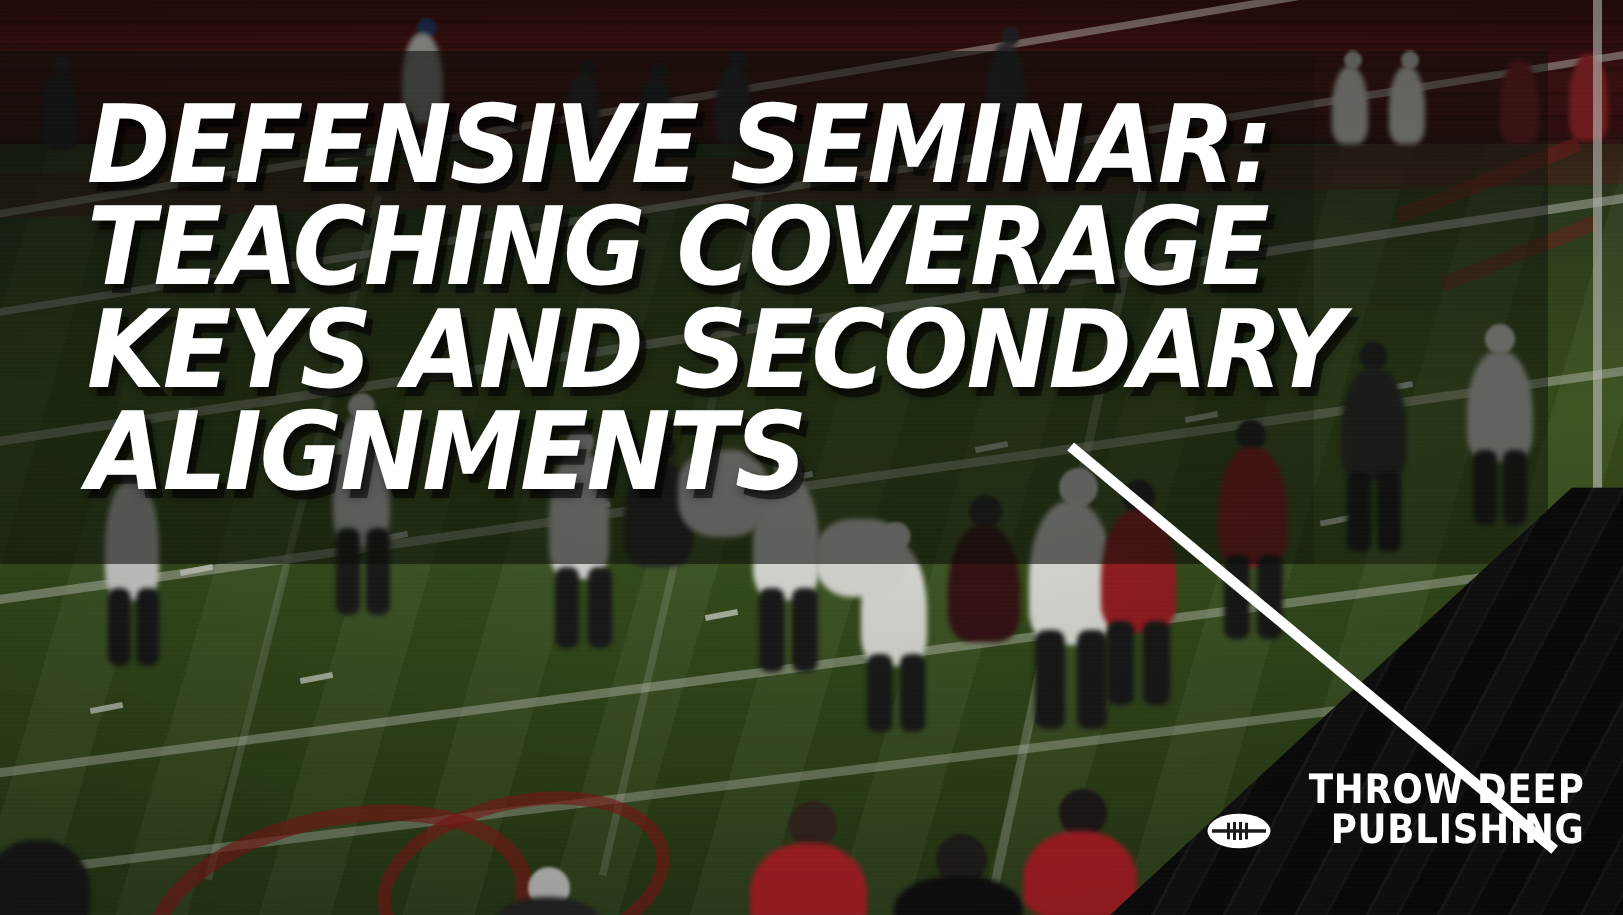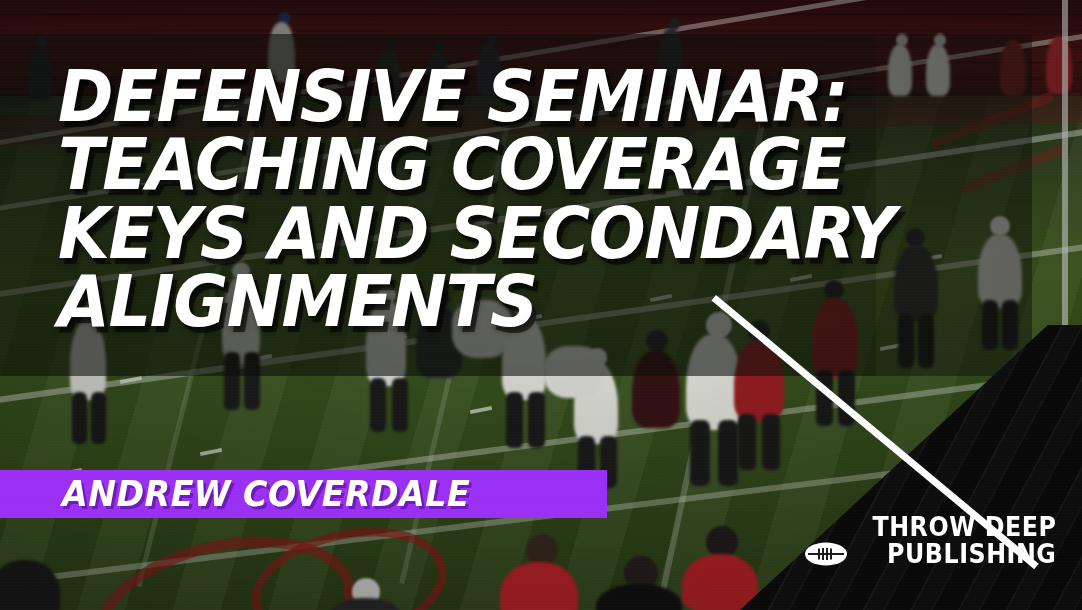--- a/index.html
+++ b/index.html
@@ -407,23 +407,20 @@
   </div>
 
   <div class="title-scrim"></div>
   <div class="title-scrim-2"></div>
 
   <h1 class="title">Defensive Seminar:
 Teaching Coverage
 Keys and Secondary
 Alignments</h1>
 
-  <div class="author-banner">
-    <span class="author-name">Andrew Coverdale</span>
-  </div>
 
   <div class="corner-panel">
     <div class="corner-dark"></div>
     <div class="corner-dark-tone"></div>
     <div class="corner-edge"></div>
   </div>
 
   <div class="logo">
     <div class="logo-line">Throw Deep</div>
     <div class="logo-row2">

